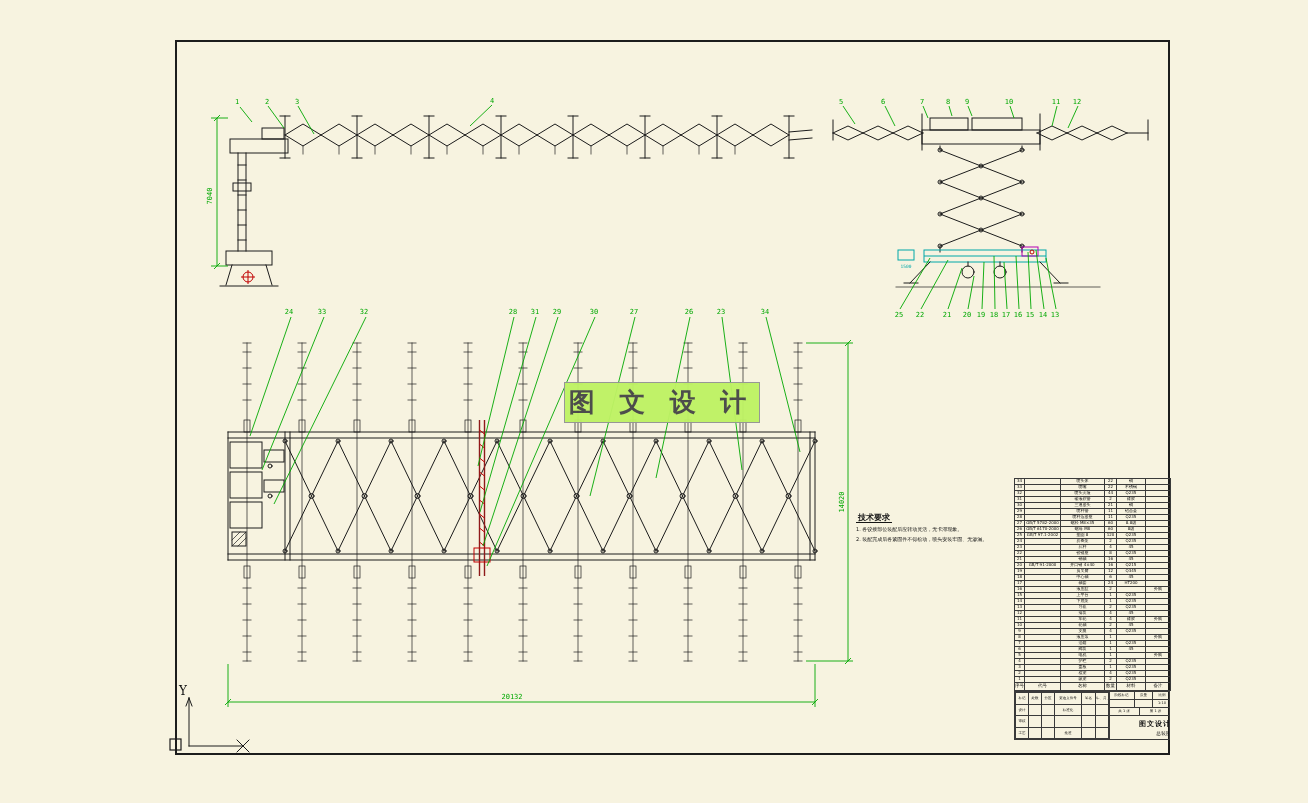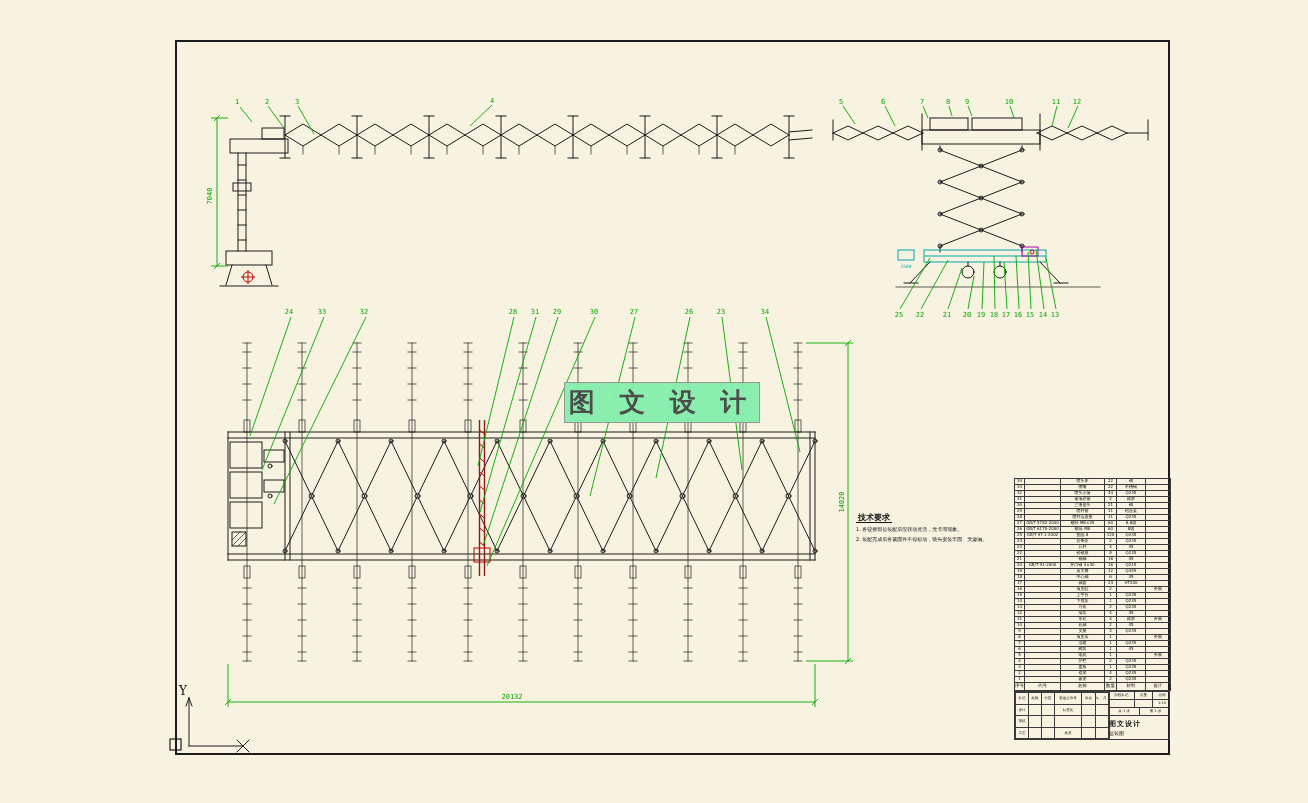--- a/index.html
+++ b/index.html
@@ -12,21 +12,21 @@
   .cyn{stroke:#00a8a8;fill:none;stroke-width:1;}
   .mag{stroke:#b400b4;fill:none;stroke-width:1;}
   .red{stroke:#c00000;fill:none;stroke-width:1;}
   .dred{stroke:#8f1a1a;fill:none;stroke-width:1.4;}
   text{stroke:none;}
   text.gl{fill:#00a800;font-size:7px;font-family:"DejaVu Sans Mono",monospace;text-anchor:middle;}
   text.dim{fill:#00a800;font-size:7px;font-family:"DejaVu Sans Mono",monospace;text-anchor:middle;}
   text.ct{fill:#00a8a8;font-size:4.5px;text-anchor:middle;font-family:"DejaVu Sans Mono",monospace;}
   text.axis{fill:#101010;font-size:12px;font-family:"DejaVu Serif",serif;}
 
-  .watermark{position:absolute;left:564px;top:382px;width:194px;height:39px;background:#86efac;
+  .watermark{position:absolute;left:564px;top:382px;width:194px;height:39px;background:#bef264;
              border:1px solid #949494;display:flex;align-items:center;justify-content:center;
              font-family:"Liberation Serif",serif;font-weight:bold;font-size:26px;color:#474747;
              letter-spacing:9px;white-space:nowrap;opacity:.96;}
   .techreq{position:absolute;left:856px;top:512px;width:140px;color:#151515;}
   .techreq .tr-title{font-size:8px;font-weight:bold;}
   .techreq .tr-title span{border-bottom:1px solid #151515;padding:0 2px;}
   .techreq .tr-item{font-size:5px;line-height:6.5px;margin-top:3px;}
 
   .bom{position:absolute;left:1014px;top:478px;width:156px;}
   .bom table{border-collapse:collapse;table-layout:fixed;width:156px;}
@@ -38,21 +38,21 @@
           overflow:hidden;background:transparent;}
   .tb-left{width:94px;border-right:1px solid #3a3a3a;box-sizing:border-box;}
   .tb-left table{border-collapse:collapse;table-layout:fixed;width:94px;height:47px;}
   .tb-left td{border:1px solid #3a3a3a;font-size:3.5px;line-height:4px;padding:0;text-align:center;
               color:#111;overflow:hidden;white-space:nowrap;}
   .tb-right{width:62px;display:flex;flex-direction:column;box-sizing:border-box;}
   .tb-row{display:flex;border-bottom:1px solid #3a3a3a;box-sizing:border-box;}
   .tb-cell{font-size:3.5px;line-height:7px;text-align:center;border-right:1px solid #3a3a3a;
            box-sizing:border-box;overflow:hidden;white-space:nowrap;color:#111;}
   .tb-cell:last-child{border-right:none;}
-  .tb-name{flex:1;display:flex;flex-direction:column;align-items:flex-start;justify-content:center;}
+  .tb-name{flex:1;display:flex;flex-direction:column;align-items:flex-end;justify-content:center;}
   .tb-company{font-size:7px;font-weight:bold;letter-spacing:1px;color:#111;}
   .tb-title{font-size:5px;margin-top:1px;color:#111;}
 </style>
 </head>
 <body>
 
 <div class="page">
 
 <svg class="canvas" width="1308" height="803" viewBox="0 0 1308 803">
   <defs>

